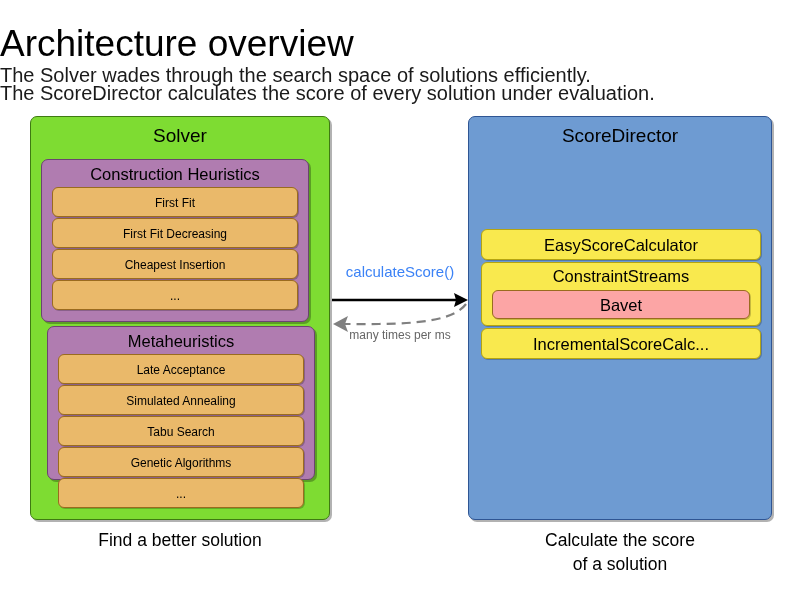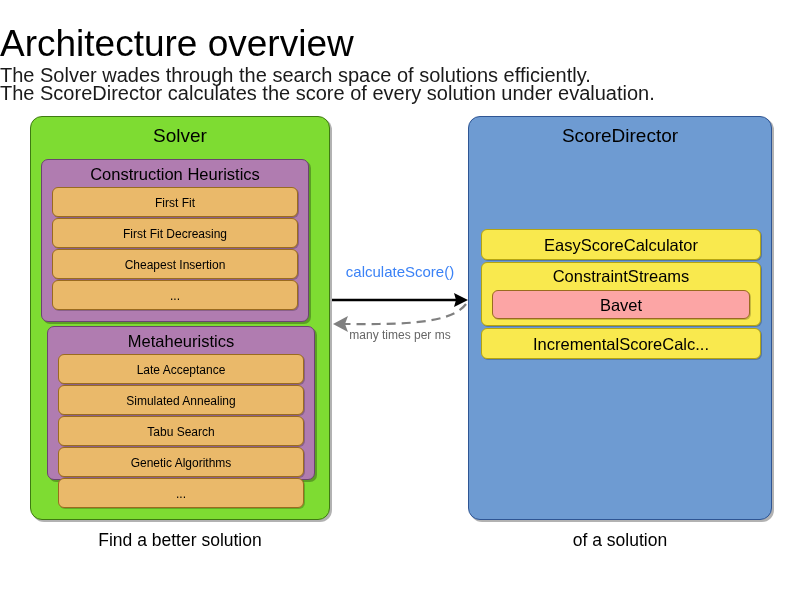--- a/index.html
+++ b/index.html
@@ -32,21 +32,21 @@
   }
   .subtitle-line {
     font-size: 20px;
     line-height: 18px;
     color: #1a1a1a;
   }
 
   
   .panel {
     position: absolute;
-    border-radius: 12px;
+    border-radius: 7px;
     box-sizing: border-box;
   }
   #solver-panel {
     left: 30px;
     top: 116px;
     width: 300px;
     height: 404px;
     background: #7EDC32;
     border: 1.5px solid #3f7a12;
     box-shadow: 2px 2px 0 rgba(0,0,0,0.30);
@@ -264,14 +264,15 @@
 
     <path d="M 136 24 C 120 46, 60 44, 14 44" fill="none" stroke="#808080" stroke-width="2.2" stroke-dasharray="9,6"></path>
     <polygon points="3,44 18,36 15,44 18,52" fill="#808080"></polygon>
   </svg>
 </div>
 
 <div id="caption-left" class="caption">
   <div>Find a better solution</div>
 </div>
 <div id="caption-right" class="caption">
+  <div>Calculate the score</div>
   <div>of a solution</div>
 </div>
 
 </body></html>

